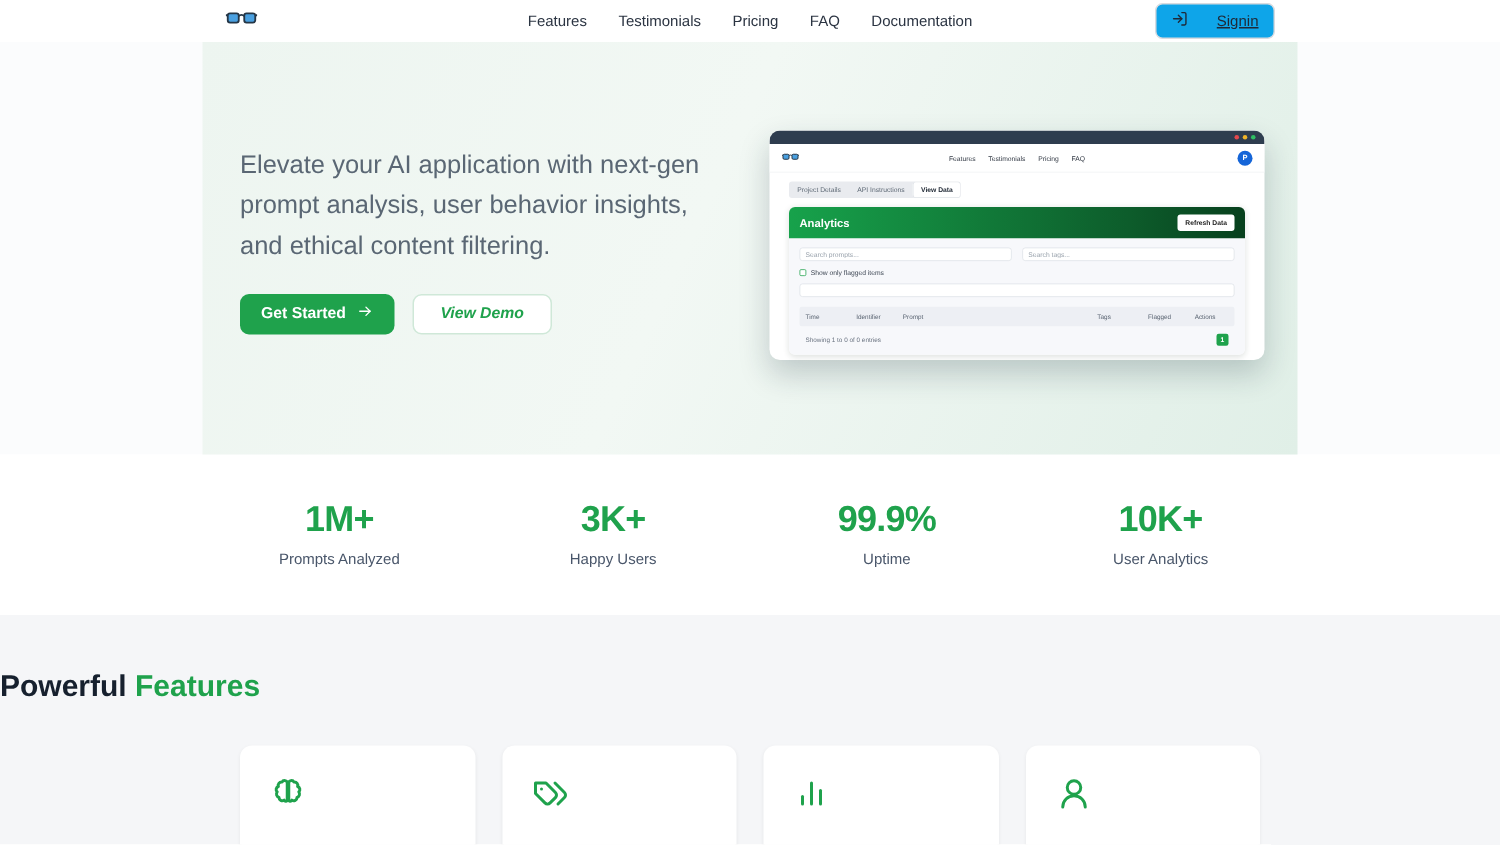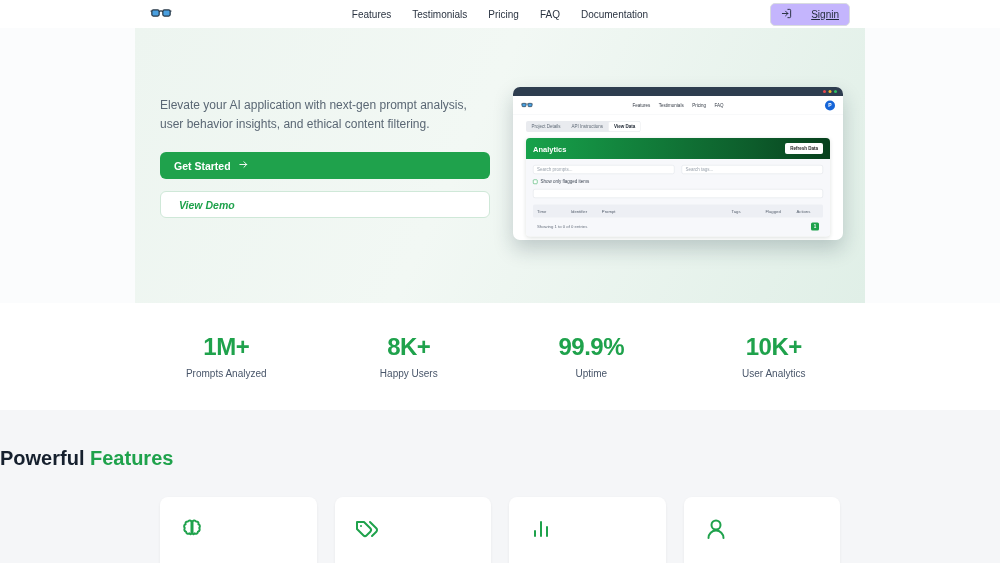--- a/index.html
+++ b/index.html
@@ -8,35 +8,35 @@
 
   
   .topnav { height:28px; background:#ffffff; }
   .topnav-inner { width:730px; height:100%; margin:0 auto; padding:0 15px;
     display:flex; align-items:center; position:relative; }
   .brand-logo { display:flex; align-items:center; cursor:pointer; }
   .nav-links { position:absolute; left:50%; transform:translateX(-50%);
     display:flex; gap:21px; }
   .nav-link { font-size:10px; font-weight:500; color:#2b3442; cursor:pointer; }
   .signin-btn { margin-left:auto; display:inline-flex; align-items:center; gap:19px;
-    background:#c4b5fd; border:1px solid #d8dbe0; border-radius:5px;
+    background:#0ea5e9; border:1px solid #d8dbe0; border-radius:5px;
     padding:4px 10px; font-size:10px; font-weight:500; color:#1f2937; cursor:pointer;text-decoration:underline; }
   .signin-btn svg { width:11px; height:11px; }
 
   
   .hero-band { background:#fbfcfd; }
   .hero { width:730px; height:275px; margin:0 auto; position:relative;
     background:linear-gradient(115deg,#edf5f0 0%,#f2f8f4 45%,#e0efe7 100%); }
   .hero-copy { position:absolute; left:25px; top:55px; }
   .hero-title { font-size:30px; font-weight:800; letter-spacing:-0.6px;
     line-height:1.2; color:#16202e; }
   .green-text { color:#1fa24c; }
-  .hero-sub { margin-top:13px; width:330px; font-size:12px; line-height:1.6;
+  .hero-sub { margin-top:13px; width:330px; font-size:17px; line-height:1.6;
     color:#5a6774; }
-  .hero-ctas { margin-top:18px; display:flex; gap:12px;flex-direction:column; }
+  .hero-ctas { margin-top:18px; display:flex; gap:12px; }
   .btn-primary { display:inline-flex; align-items:center; gap:7px; height:27px;
     padding:0 14px; background:#1fa24c; color:#fff; border:none; border-radius:6px;
     font-size:10.5px; font-weight:600; cursor:pointer; font-family:inherit; }
   .btn-primary svg { width:11px; height:11px; }
   .btn-secondary { display:inline-flex; align-items:center; height:27px; padding:0 18px;
     background:#ffffff; color:#1fa24c; border:1px solid #cfe8d8; border-radius:6px;
     font-size:10.5px; font-weight:600; cursor:pointer; font-family:inherit;font-style:italic; }
 
   
   .mockup { position:absolute; left:378px; top:59px; width:330px; height:153px; }
@@ -227,21 +227,21 @@
   </div>
 </div>
 
 <div class="stats-section">
   <div class="stats">
     <div class="stat">
       <div class="stat-value">1M+</div>
       <div class="stat-label">Prompts Analyzed</div>
     </div>
     <div class="stat">
-      <div class="stat-value">8K+</div>
+      <div class="stat-value">3K+</div>
       <div class="stat-label">Happy Users</div>
     </div>
     <div class="stat">
       <div class="stat-value">99.9%</div>
       <div class="stat-label">Uptime</div>
     </div>
     <div class="stat">
       <div class="stat-value">10K+</div>
       <div class="stat-label">User Analytics</div>
     </div>

